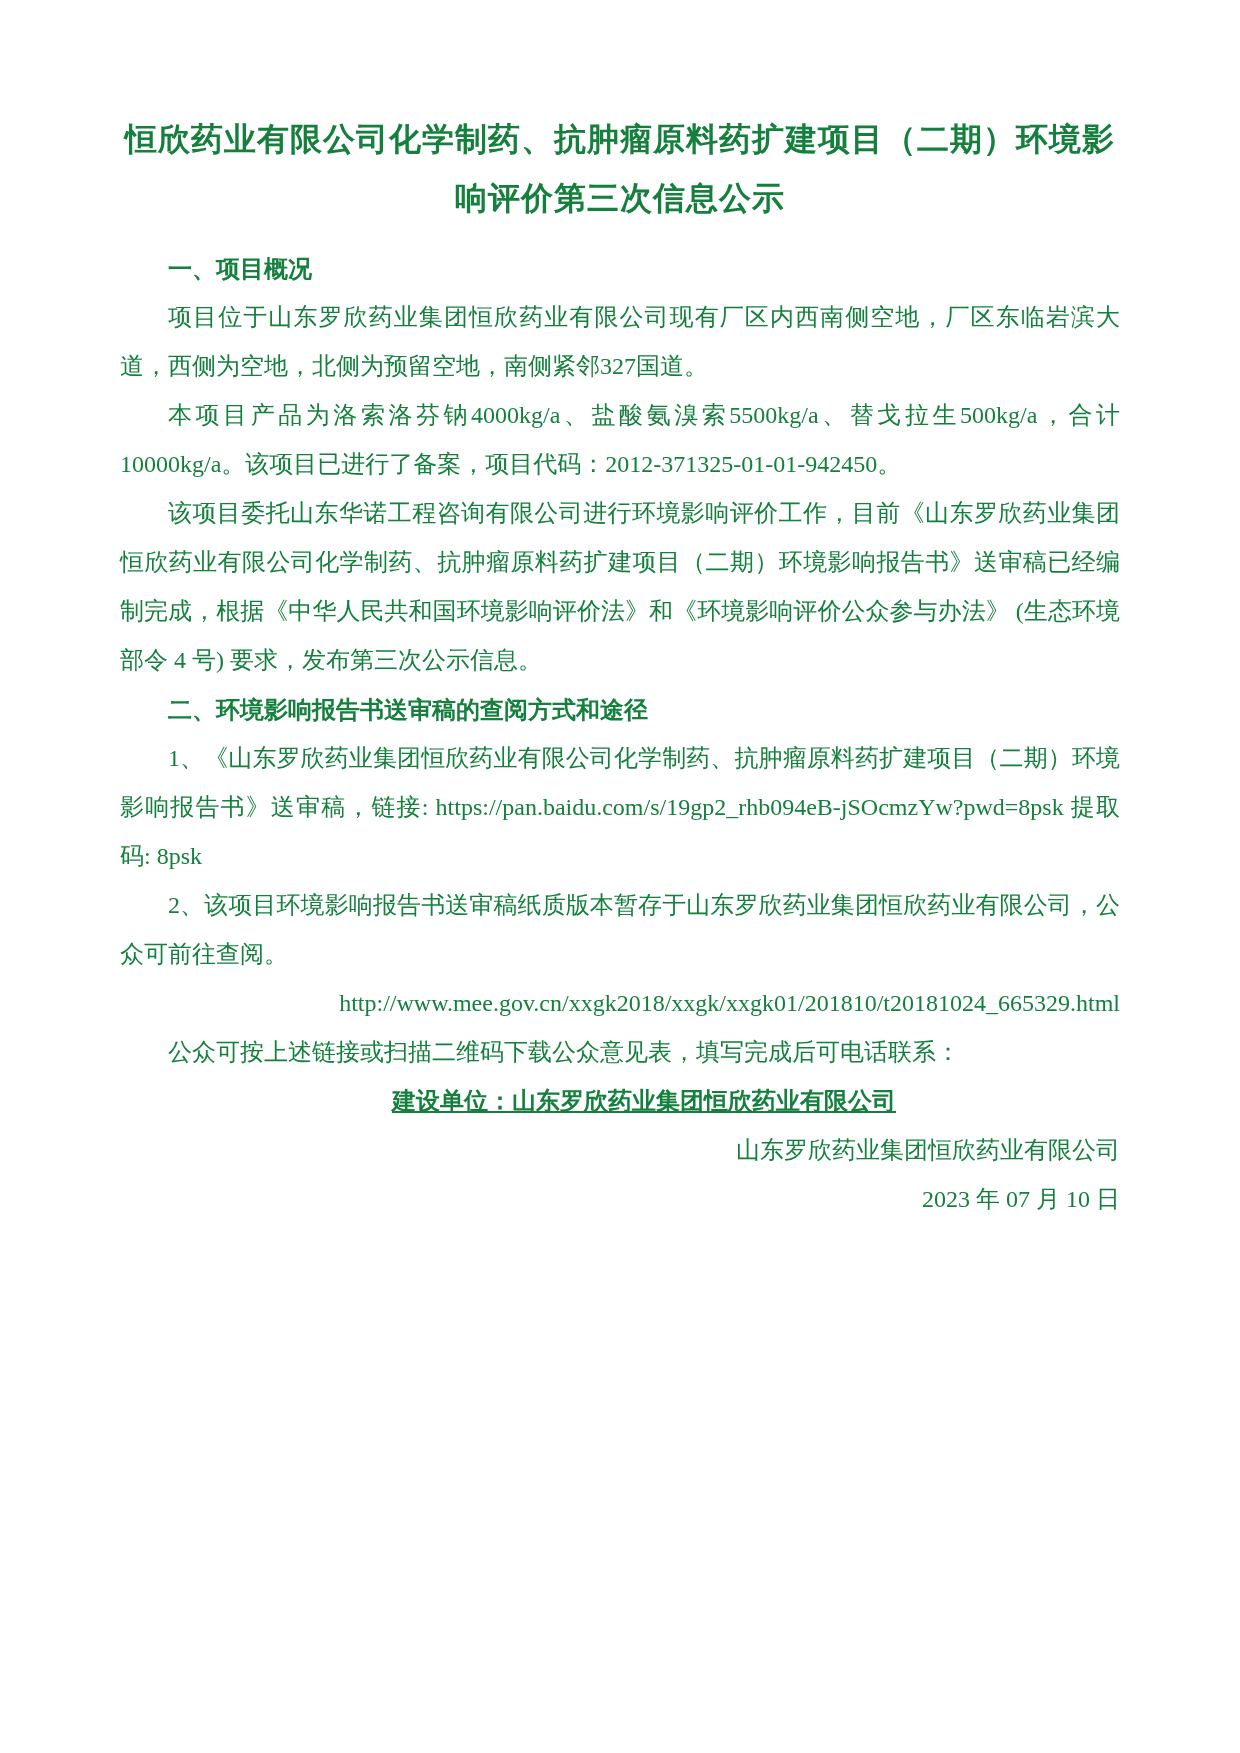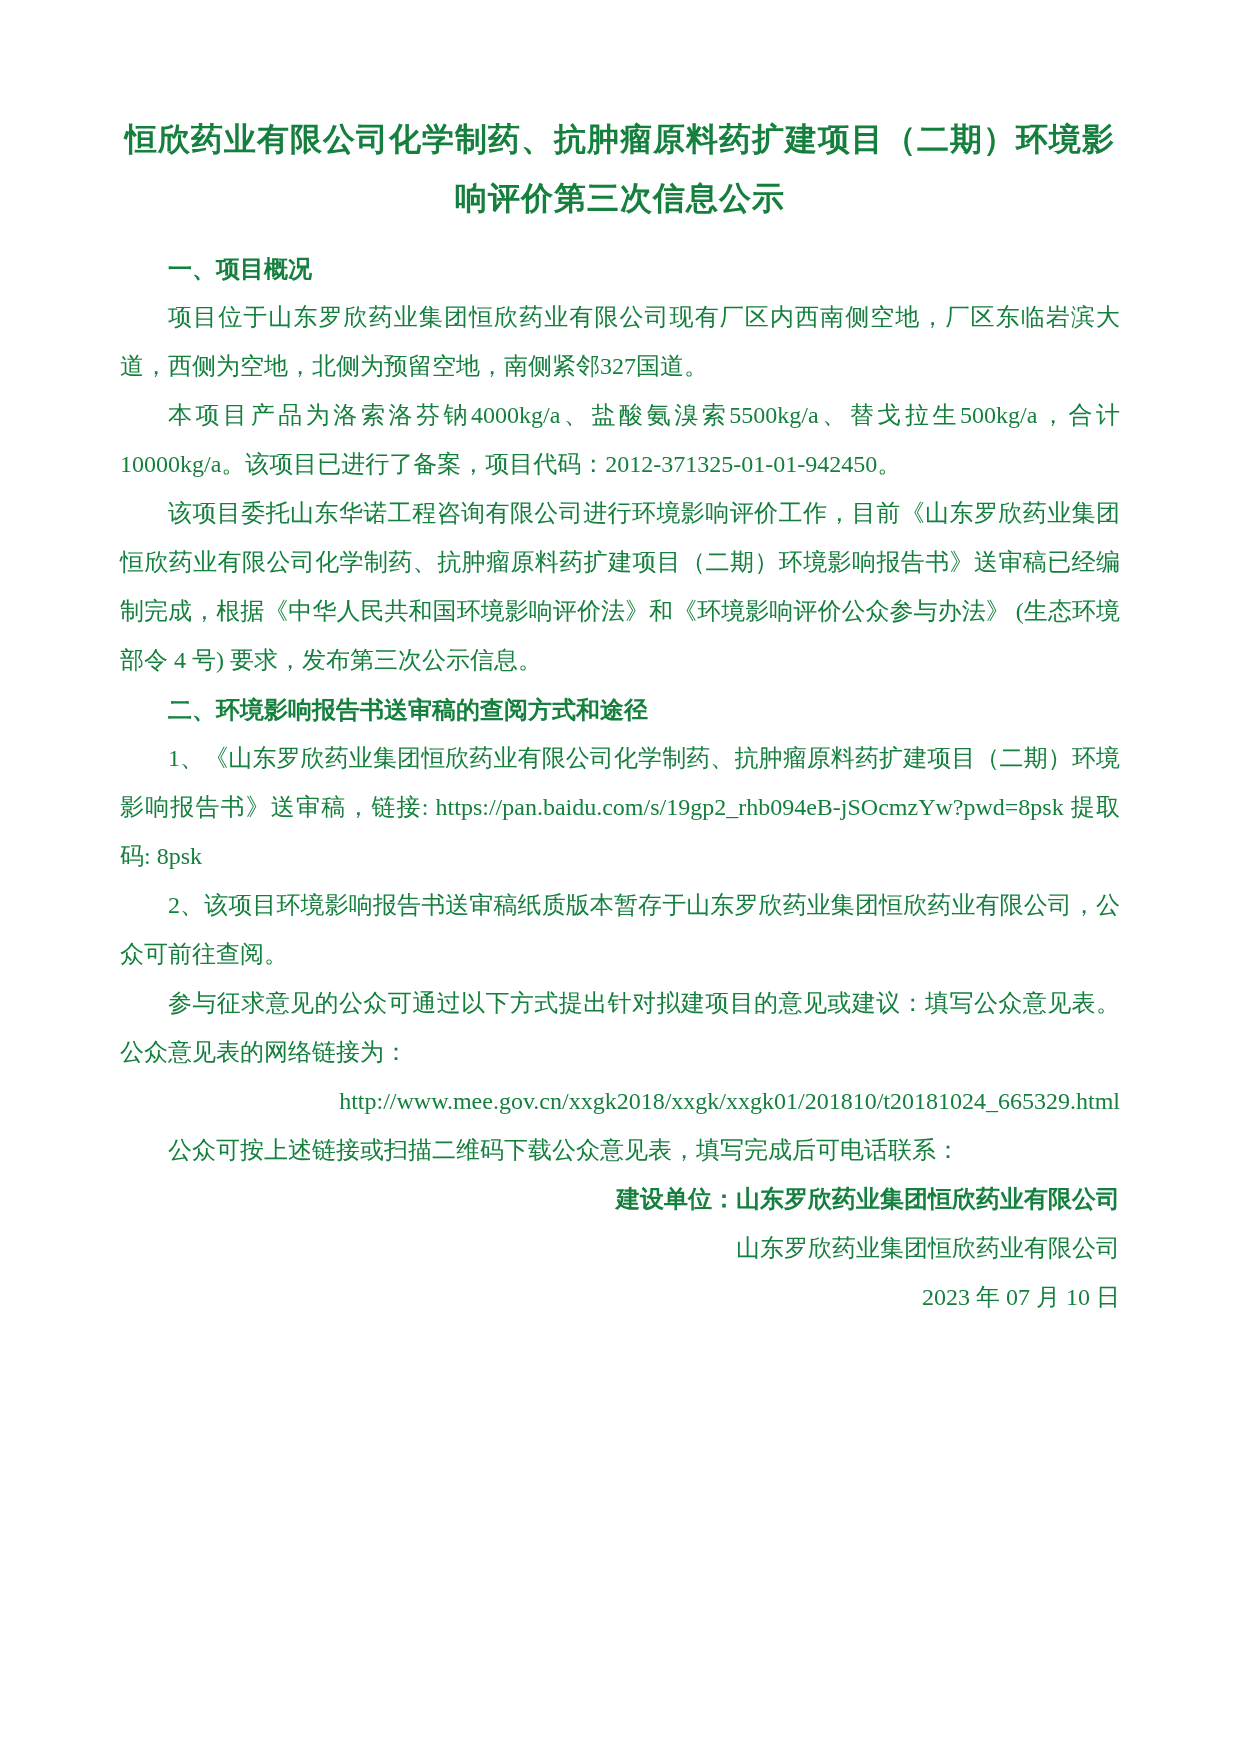--- a/index.html
+++ b/index.html
@@ -38,21 +38,22 @@
     overflow-wrap:break-word;
     word-wrap:break-word;
   }
   .content p.sec-heading {
     font-family:"Liberation Sans","DejaVu Sans",sans-serif;
     font-weight:bold;
     text-align:left;
   }
   .content p.bold-line {
     font-weight:bold;
-    text-align:right;
+    text-align:center;
+    text-decoration:underline;
   }
   .content p.plain-line {
     text-align:left;
   }
   .content p.url-line {
     text-align:right;
     text-indent:2em;
   }
   .content p.right-line {
     text-indent:0;
@@ -77,21 +78,20 @@
 
       <p>该项目委托山东华诺工程咨询有限公司进行环境影响评价工作，目前《山东罗欣药业集团恒欣药业有限公司化学制药、抗肿瘤原料药扩建项目（二期）环境影响报告书》送审稿已经编制完成，根据《中华人民共和国环境影响评价法》和《环境影响评价公众参与办法》 (生态环境部令 4 号) 要求，发布第三次公示信息。</p>
 
       <p class="sec-heading">二、环境影响报告书送审稿的查阅方式和途径</p>
 
       <p>1、《山东罗欣药业集团恒欣药业有限公司化学制药、抗肿瘤原料药扩建项目（二期）环境影响报告书》送审稿，链接: https://pan.baidu.com/s/19gp2_rhb094eB-jSOcmzYw?pwd=8psk 提取码: 8psk</p>
 
       <p>2、该项目环境影响报告书送审稿纸质版本暂存于山东罗欣药业集团恒欣药业有限公司，公众可前往查阅。</p>
 
 
-      <p>参与征求意见的公众可通过以下方式提出针对拟建项目的意见或建议：填写公众意见表。公众意见表的网络链接为：</p>
 
       <p class="url-line">http://www.mee.gov.cn/xxgk2018/xxgk/xxgk01/201810/t20181024_665329.html</p>
 
       <p class="plain-line">公众可按上述链接或扫描二维码下载公众意见表，填写完成后可电话联系：</p>
 
       <p class="bold-line">建设单位：山东罗欣药业集团恒欣药业有限公司</p>
 
 
       <p class="right-line">山东罗欣药业集团恒欣药业有限公司</p>
 

